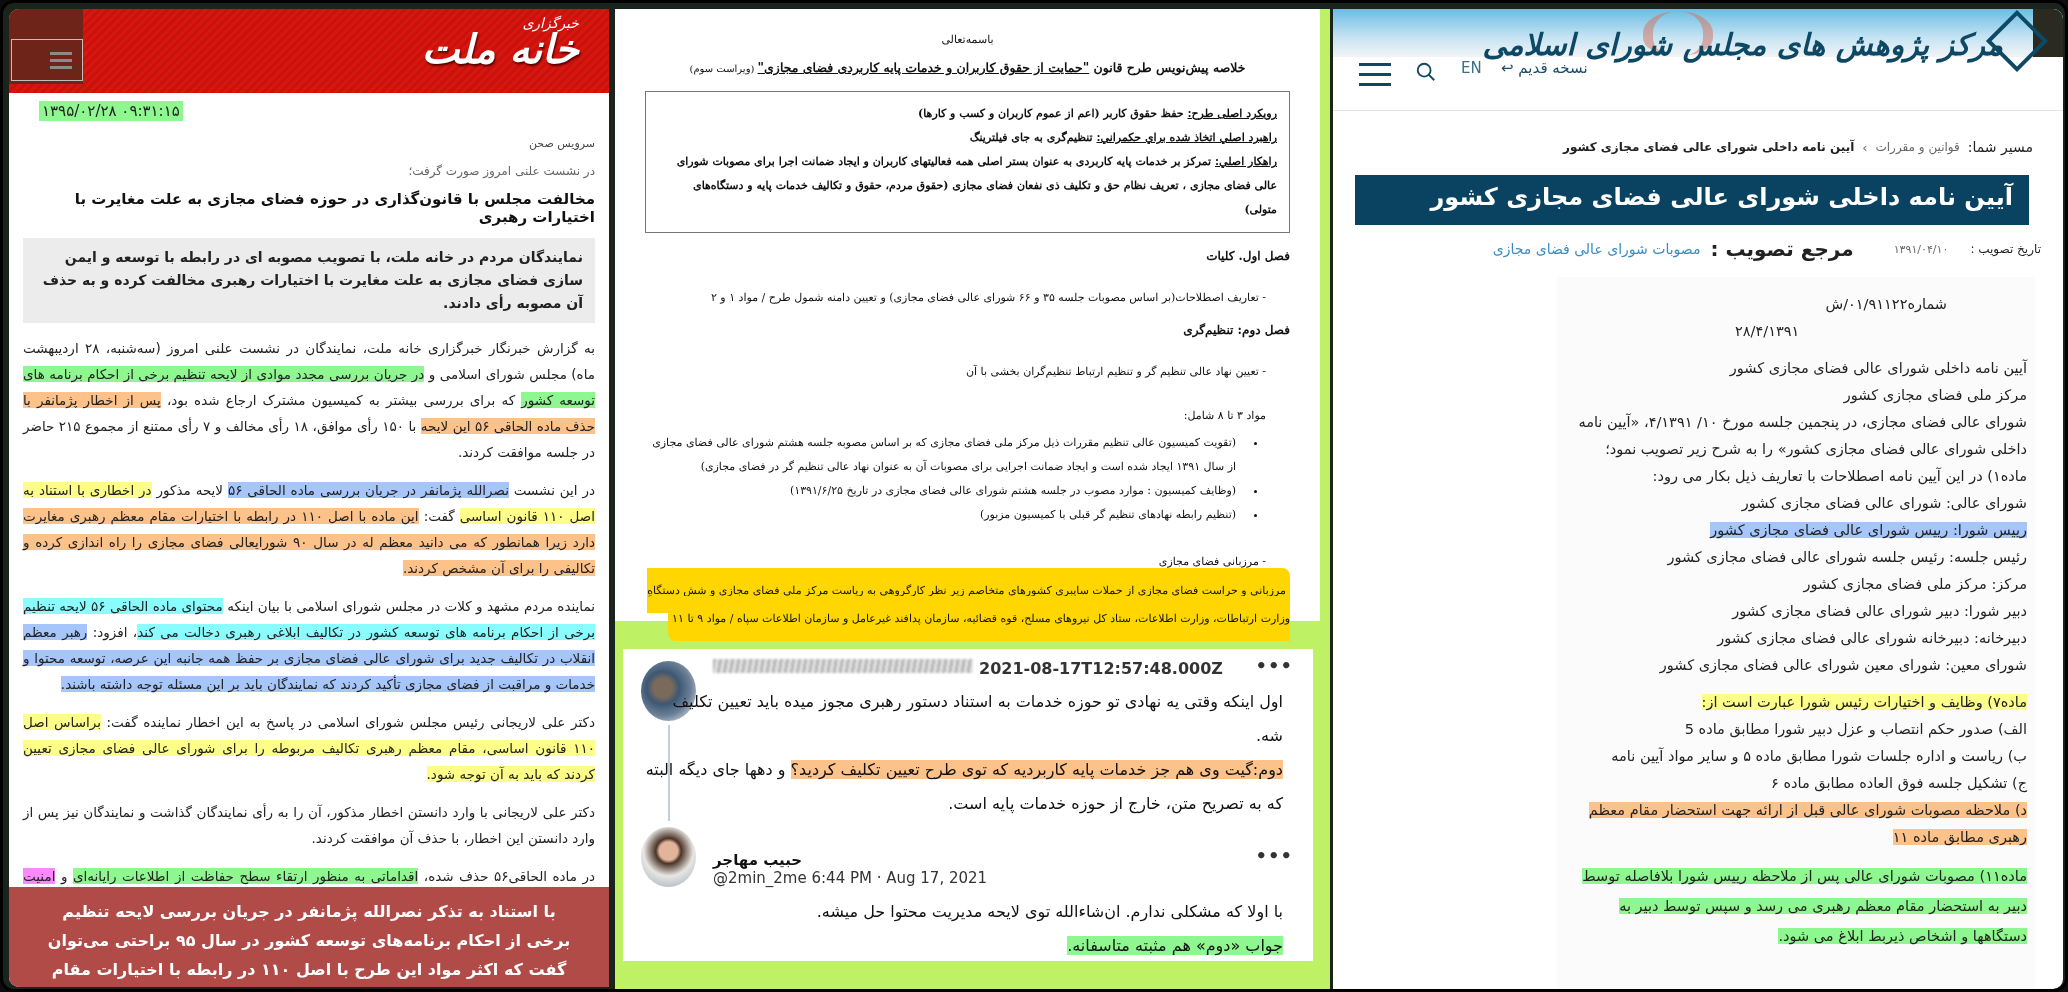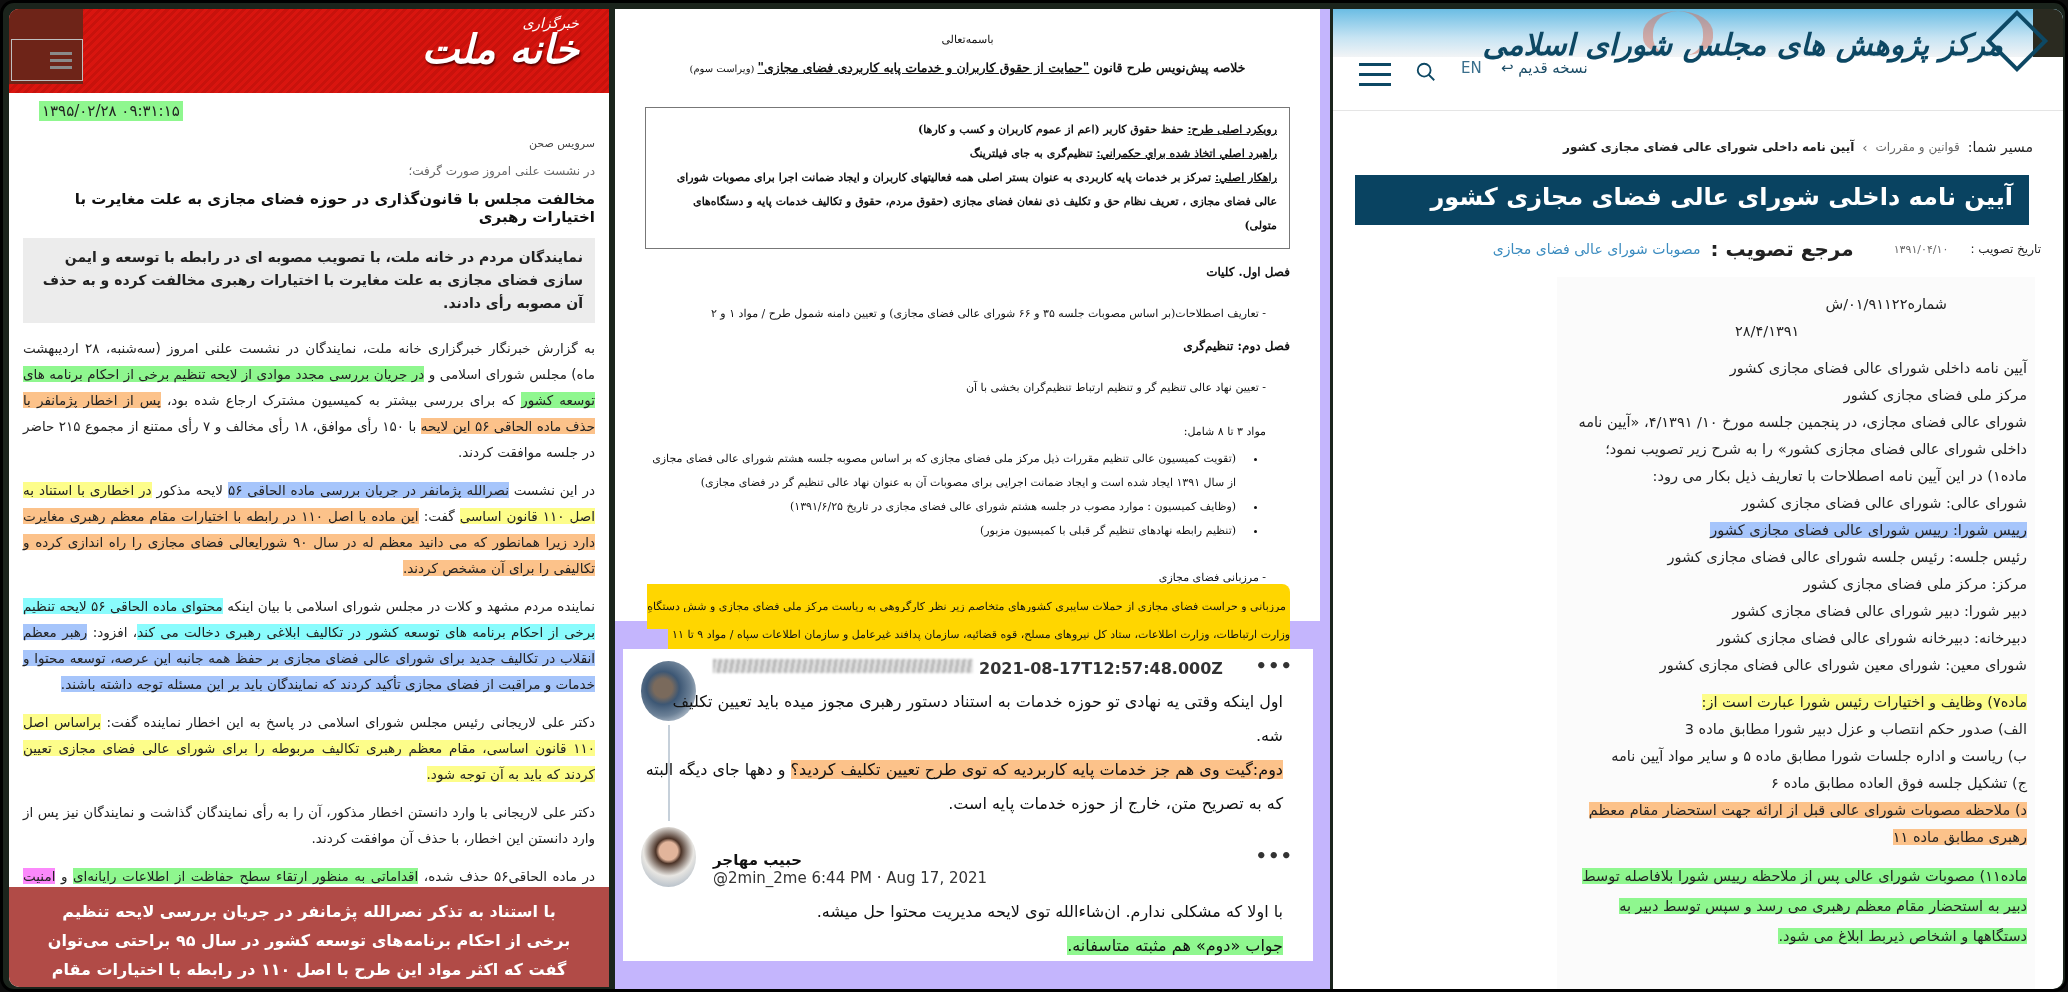--- a/index.html
+++ b/index.html
@@ -26,27 +26,27 @@
   .hl-green{background:#8ff78f}
   .hl-orange{background:#fcc28a}
   .hl-blue{background:#a6c5fb}
   .hl-yellow{background:#fdfd8a}
   .hl-cyan{background:#8afcfd}
   .hl-pink{background:#fb89fb}
   .hl-gold{background:#ffd600;border-radius:8px;padding:16px 4px}
   .end{font-size:13.5px;margin-top:16px}
   .quote-box{position:absolute;left:0;bottom:0;width:600px;height:100px;background:#b14b47;color:#fff;direction:rtl;text-align:center;font-weight:bold;font-size:16px;line-height:29px;padding:10px 30px}
   
-  .mid{position:absolute;left:612px;top:6px;width:715px;height:980px;background:#c4b5fd}
+  .mid{position:absolute;left:612px;top:6px;width:715px;height:980px;background:#bef264}
   .doc{position:absolute;left:0;top:0;width:705px;height:612px;background:#fff;direction:rtl;text-align:right;font-family:"DejaVu Serif",serif;color:#111;padding:24px 30px 0 30px}
   .doc .bism{text-align:center;font-size:11px}
   .doc .dtitle{text-align:center;font-size:12.5px;font-weight:bold;margin-top:14px}
   .doc .dtitle u{text-decoration:underline}
   .doc .dtitle small{font-weight:normal;font-size:10px}
-  .doc .box{border:1px solid #777;margin-top:32px;padding:10px 12px;font-size:11px;font-weight:bold;line-height:24px}
+  .doc .box{border:1px solid #777;margin-top:16px;padding:10px 12px;font-size:11px;font-weight:bold;line-height:24px}
   .doc .box u{text-decoration:underline}
   .doc .sec{font-size:12px;font-weight:bold;margin-top:16px}
   .doc .item{font-size:11px;margin-top:26px;padding-right:24px;line-height:18px}
   .doc .bullets{font-size:11px;line-height:24px;padding-right:0;margin-top:6px}
   .doc .bullets li{list-style:disc;margin-right:46px;padding-right:8px}
   .doc .gold-lines{font-size:11px;line-height:28px;margin-top:6px}
   .tweet-card{position:absolute;left:8px;top:640px;width:690px;height:312px;background:#fff;direction:rtl;text-align:right}
   .tw{position:relative;padding:10px 20px 0 20px}
   .tw-avatar{position:absolute;left:18px;width:55px;height:60px;border-radius:50%}
   .av1{top:12px;background:radial-gradient(circle at 40% 45%,#7a6a5c 0 20%,#3d5774 35%,#6c8197 60%,#b8c3cf 80%)}
@@ -246,20 +246,20 @@
       <p>شورای عالی فضای مجازی، در پنجمین جلسه  مورخ ۱۰/ ۴/۱۳۹۱، «آیین نامه  داخلی شورای عالی فضای مجازی کشور» را  به شرح زیر تصویب نمود؛</p>
       <p>ماده۱) در این آیین نامه اصطلاحات با تعاریف ذیل بکار می رود:</p>
       <p>شورای عالی: شورای عالی فضای مجازی کشور</p>
       <p><span class="hl-blue">رییس شورا: رییس شورای عالی فضای مجازی کشور</span></p>
       <p>رئیس جلسه: رئیس جلسه شورای عالی فضای مجازی کشور</p>
       <p>مرکز: مرکز ملی فضای مجازی کشور</p>
       <p>دبیر شورا: دبیر شورای عالی فضای مجازی کشور</p>
       <p>دبیرخانه: دبیرخانه شورای عالی فضای مجازی کشور</p>
       <p>شورای معین: شورای معین شورای عالی فضای مجازی کشور</p>
       <p class="gap"><span class="hl-yellow">ماده۷) وظایف و اختیارات رئیس شورا عبارت است از:</span></p>
-      <p>الف) صدور حکم انتصاب و عزل دبیر شورا مطابق ماده 3</p>
+      <p>الف) صدور حکم انتصاب و عزل دبیر شورا مطابق ماده 5</p>
       <p>ب) ریاست و اداره جلسات شورا مطابق ماده ۵ و سایر مواد آیین نامه</p>
       <p>ج) تشکیل جلسه فوق العاده مطابق ماده ۶</p>
       <p><span class="hl-orange">د) ملاحظه مصوبات شورای عالی قبل از ارائه جهت استحضار مقام معظم رهبری مطابق ماده ۱۱</span></p>
       <p class="gap" style="line-height:30px"><span class="hl-green">ماده۱۱) مصوبات شورای عالی پس از ملاحظه رییس شورا بلافاصله توسط دبیر به استحضار مقام معظم رهبری می رسد و سپس توسط دبیر به دستگاهها و اشخاص ذیربط ابلاغ می شود.</span></p>
     </div>
   </div>
 </div>
 
 </body></html>

